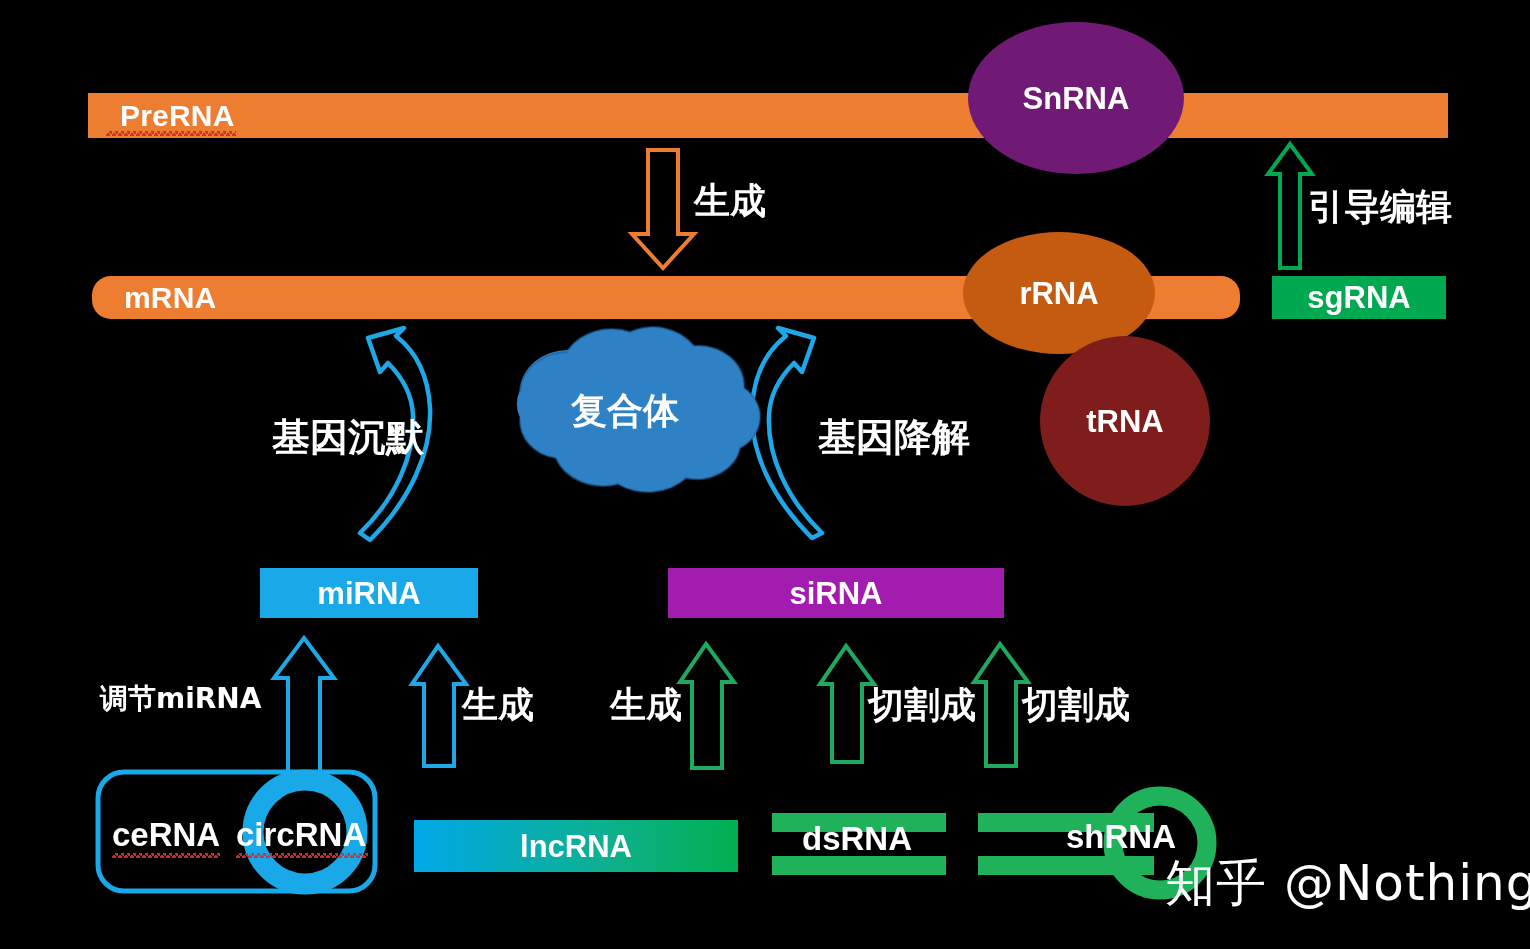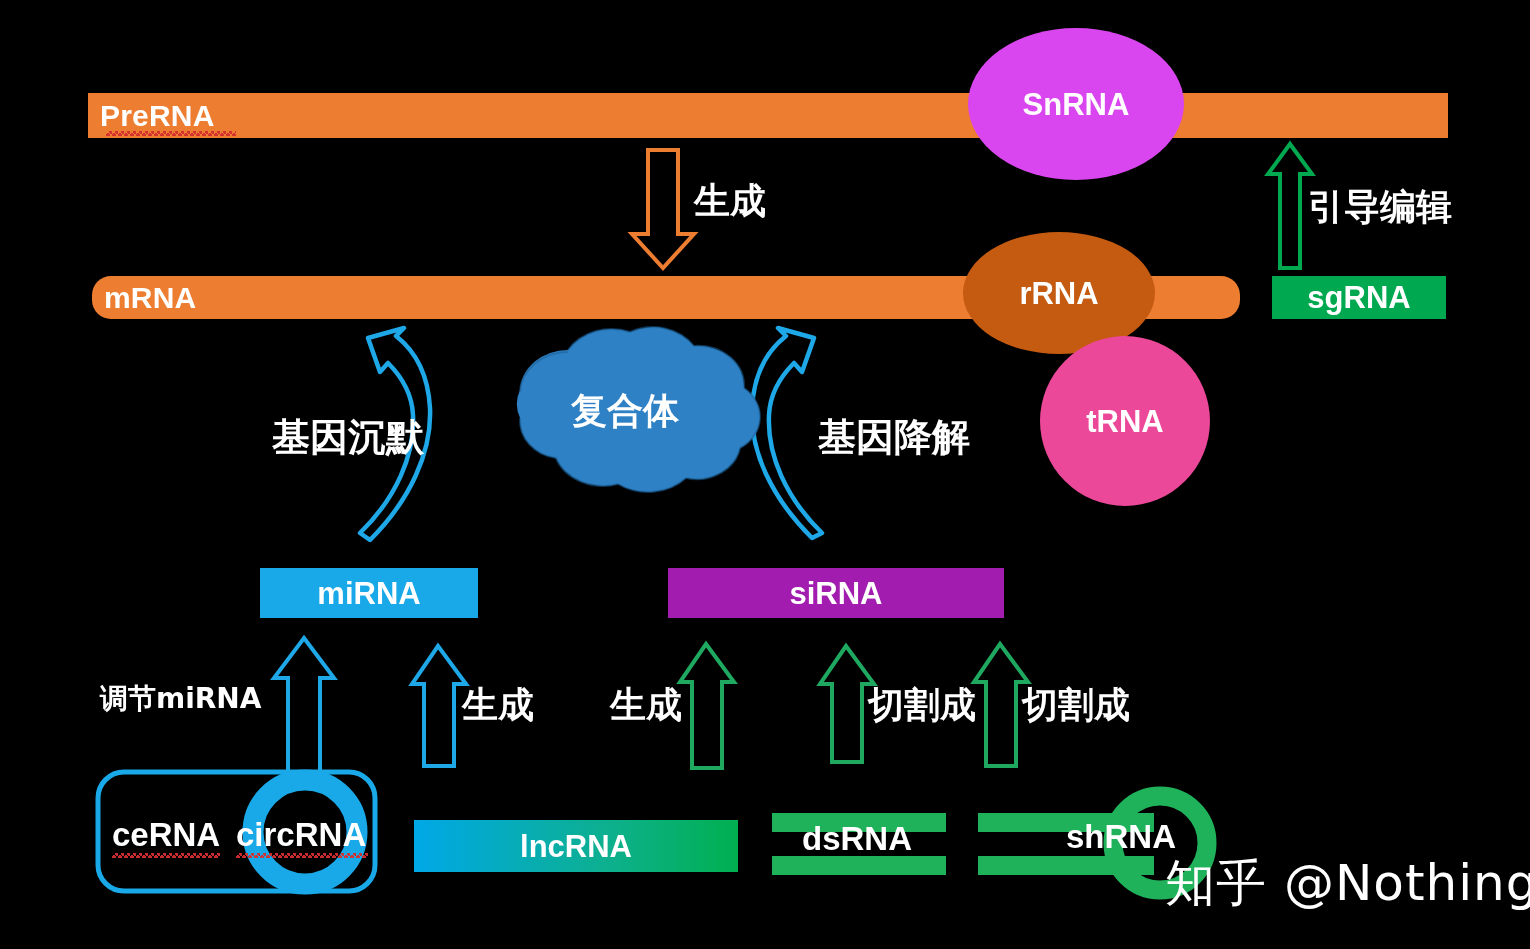--- a/index.html
+++ b/index.html
@@ -31,21 +31,21 @@
     white-space:nowrap;
     line-height:1.05;
   }
 
   
   .bar{
     background:#ED7D31;
     display:flex;
     align-items:center;
   }
-  .bar .lbl{padding-left:12px;font-size:30px;letter-spacing:.2px;}
+  .bar .lbl{padding-left:32px;font-size:30px;letter-spacing:.2px;}
 
   
   .sq{
     position:absolute;
     height:5px;
     background:
       radial-gradient(circle at 2px 4px, #d42f2f 1.6px, transparent 1.8px),
       radial-gradient(circle at 5px 1px, #d42f2f 1.6px, transparent 1.8px);
     background-size:6px 5px;
     background-repeat:repeat-x;
@@ -188,41 +188,41 @@
       <rect x="978" y="856" width="176" height="19" fill="#1FB25A"></rect>
       <circle cx="1160" cy="843" r="47" fill="none" stroke="#1FB25A" stroke-width="19"></circle>
     </g>
   </svg>
 
   <div class="abs bar" style="left:88px;top:93px;width:1360px;height:45px;">
     <span class="lbl">PreRNA</span>
   </div>
   <div class="sq abs" style="left:106px;top:131px;width:130px;"></div>
 
-  <div class="abs ellipse" style="left:968px;top:28px;width:216px;height:152px;background:#d946ef;">
+  <div class="abs ellipse" style="left:968px;top:22px;width:216px;height:152px;background:#701a75;">
     <span class="lbl">SnRNA</span>
   </div>
 
   <div class="abs cn" style="left:694px;top:182px;font-size:36px;">
     <span>生成</span>
   </div>
 
   <div class="abs cn" style="left:1308px;top:188px;font-size:36px;">
     <span>引导编辑</span>
   </div>
 
   <div class="abs bar" style="left:92px;top:276px;width:1148px;height:43px;border-radius:19px;">
     <span class="lbl">mRNA</span>
   </div>
 
   <div class="abs ellipse" style="left:963px;top:232px;width:192px;height:122px;background:#C55A11;">
     <span class="lbl">rRNA</span>
   </div>
 
-  <div class="abs ellipse" style="left:1040px;top:336px;width:170px;height:170px;background:#ec4899;">
+  <div class="abs ellipse" style="left:1040px;top:336px;width:170px;height:170px;background:#7f1d1d;">
     <span class="lbl">tRNA</span>
   </div>
 
   <div class="abs box" style="left:1272px;top:276px;width:174px;height:43px;background:#00A94F;">
     <span class="lbl">sgRNA</span>
   </div>
 
   <div class="abs" style="left:500px;top:392px;width:250px;text-align:center;">
     <div class="cn" style="font-size:36px;text-align:center;">复合体</div>
   </div>

